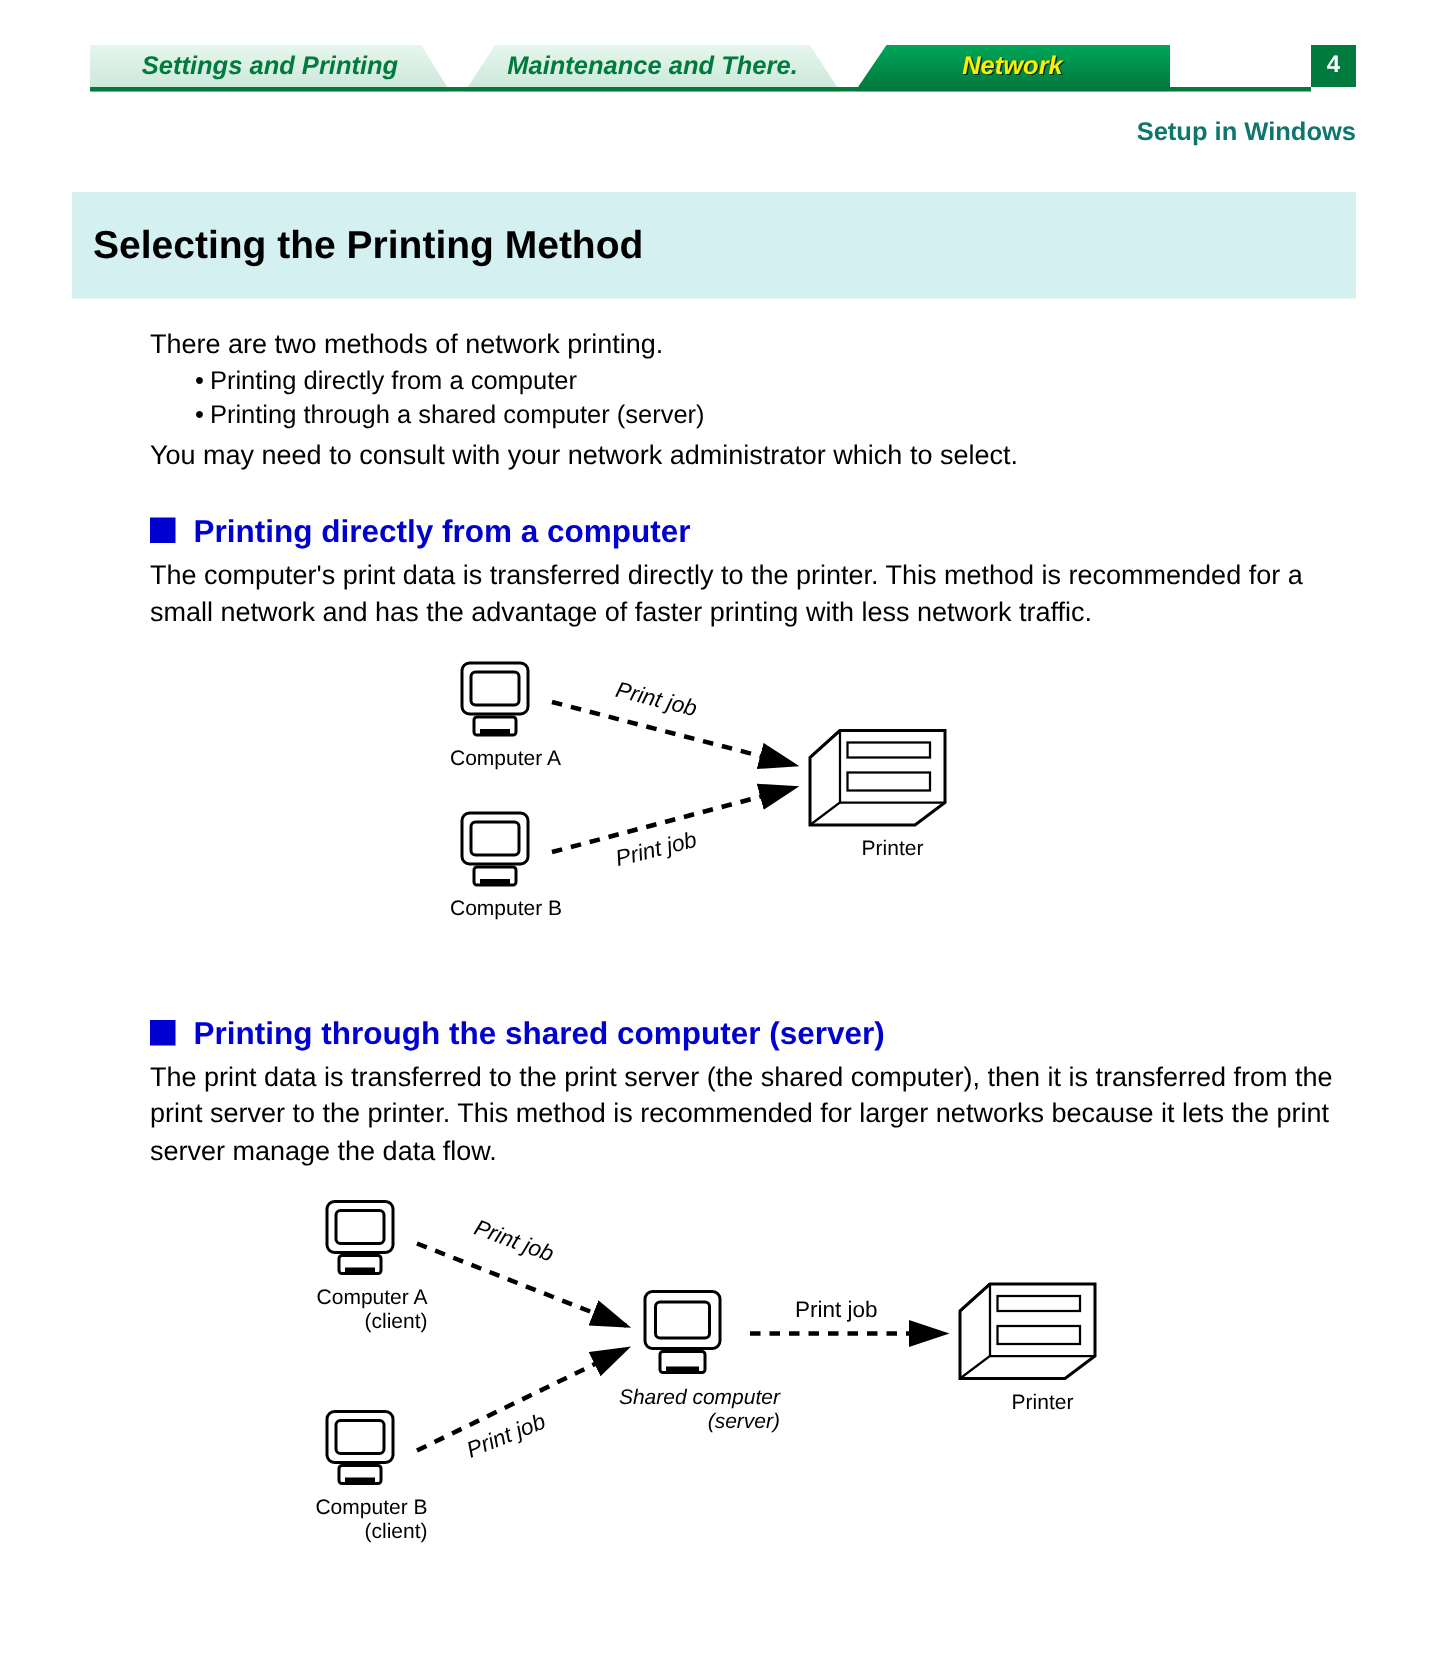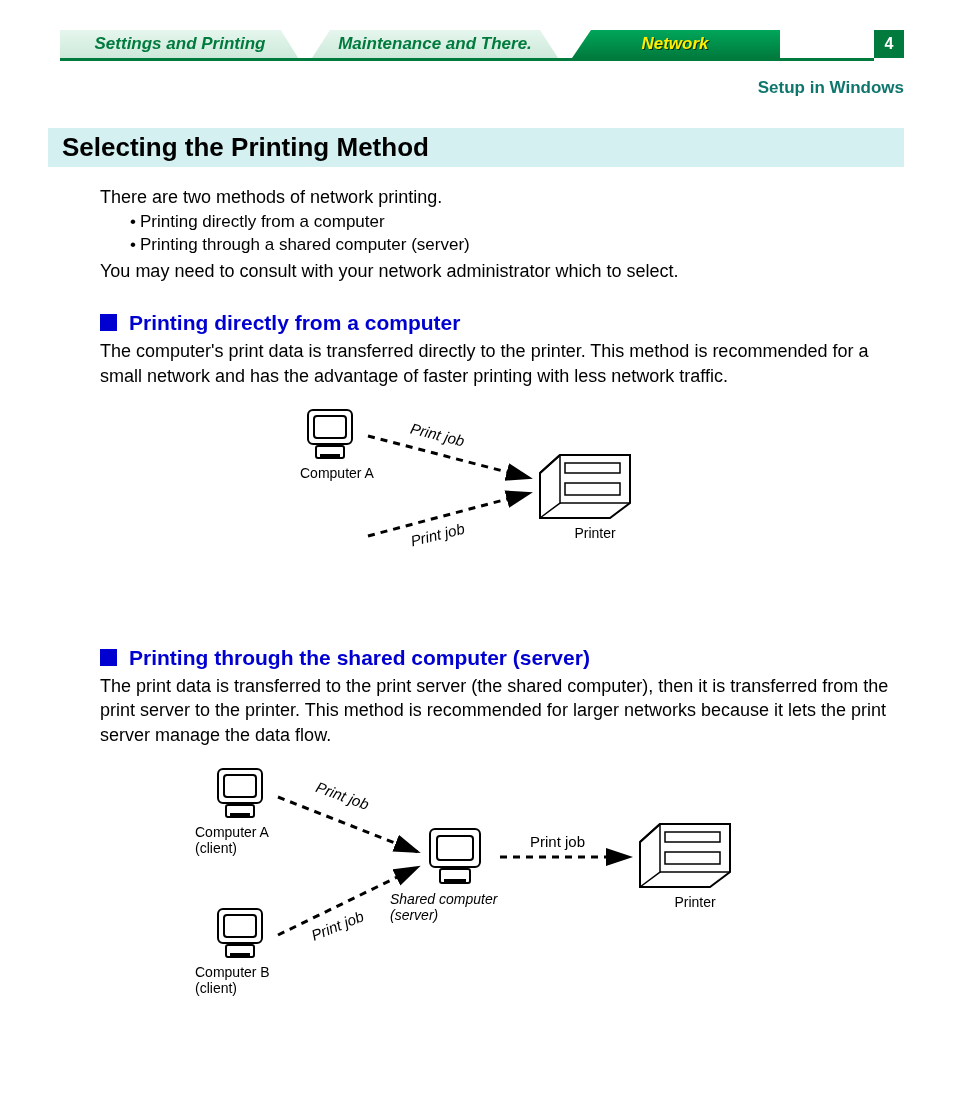--- a/index.html
+++ b/index.html
@@ -81,21 +81,21 @@
   .setup-link {
     text-align: right;
     margin: 16px 50px 0 0;
     color: #0f766e;
     font-weight: bold;
     font-size: 17px;
   }
   .title-band {
     margin: 30px 50px 0 48px;
     background: #d4f0f0;
-    padding: 4px 14px;
+    padding: 20px 14px;
     font-size: 26px;
     font-weight: bold;
     color: #000;
   }
   .bodytext {
     margin: 18px 50px 0 100px;
     font-size: 18px;
     line-height: 1.35;
     color: #000;
   }
@@ -128,21 +128,21 @@
     height: 220px;
   }
   .diagram2 {
     height: 280px;
   }
   .comp {
     position: absolute;
   }
   .caption {
     font-size: 14px;
-    text-align: left;
+    text-align: right;
     margin-top: 2px;
     line-height: 1.15;
   }
   .rotlabel {
     position: absolute;
     font-size: 15px;
     font-style: italic;
   }
   svg { display: block; }
 </style>
@@ -178,20 +178,29 @@
     <div class="comp" style="left:200px; top:10px;">
       <svg width="60" height="55" viewBox="0 0 60 55">
         <rect x="8" y="2" width="44" height="34" rx="5" fill="#fff" stroke="#000" stroke-width="2"></rect>
         <rect x="14" y="8" width="32" height="22" rx="3" fill="#fff" stroke="#000" stroke-width="2"></rect>
         <rect x="16" y="38" width="28" height="12" rx="2" fill="#fff" stroke="#000" stroke-width="2"></rect>
         <rect x="20" y="46" width="20" height="4" fill="#000"></rect>
       </svg>
       <div class="caption">Computer A</div>
     </div>
 
+    <div class="comp" style="left:200px; top:110px;">
+      <svg width="60" height="55" viewBox="0 0 60 55">
+        <rect x="8" y="2" width="44" height="34" rx="5" fill="#fff" stroke="#000" stroke-width="2"></rect>
+        <rect x="14" y="8" width="32" height="22" rx="3" fill="#fff" stroke="#000" stroke-width="2"></rect>
+        <rect x="16" y="38" width="28" height="12" rx="2" fill="#fff" stroke="#000" stroke-width="2"></rect>
+        <rect x="20" y="46" width="20" height="4" fill="#000"></rect>
+      </svg>
+      <div class="caption">Computer B</div>
+    </div>
 
     <div class="comp" style="left:430px; top:45px;">
       <svg width="110" height="80" viewBox="0 0 110 80">
         <path d="M10 30 L30 12 L100 12 L100 60 L80 75 L10 75 Z" fill="#fff" stroke="#000" stroke-width="2"></path>
         <path d="M30 12 L30 60 L10 75" fill="none" stroke="#000" stroke-width="1.5"></path>
         <path d="M30 60 L100 60" fill="none" stroke="#000" stroke-width="1.5"></path>
         <rect x="35" y="20" width="55" height="10" fill="#fff" stroke="#000" stroke-width="1.5"></rect>
         <rect x="35" y="40" width="55" height="12" fill="#fff" stroke="#000" stroke-width="1.5"></rect>
         <path d="M10 30 L30 12" fill="none" stroke="#000" stroke-width="2"></path>
       </svg>

